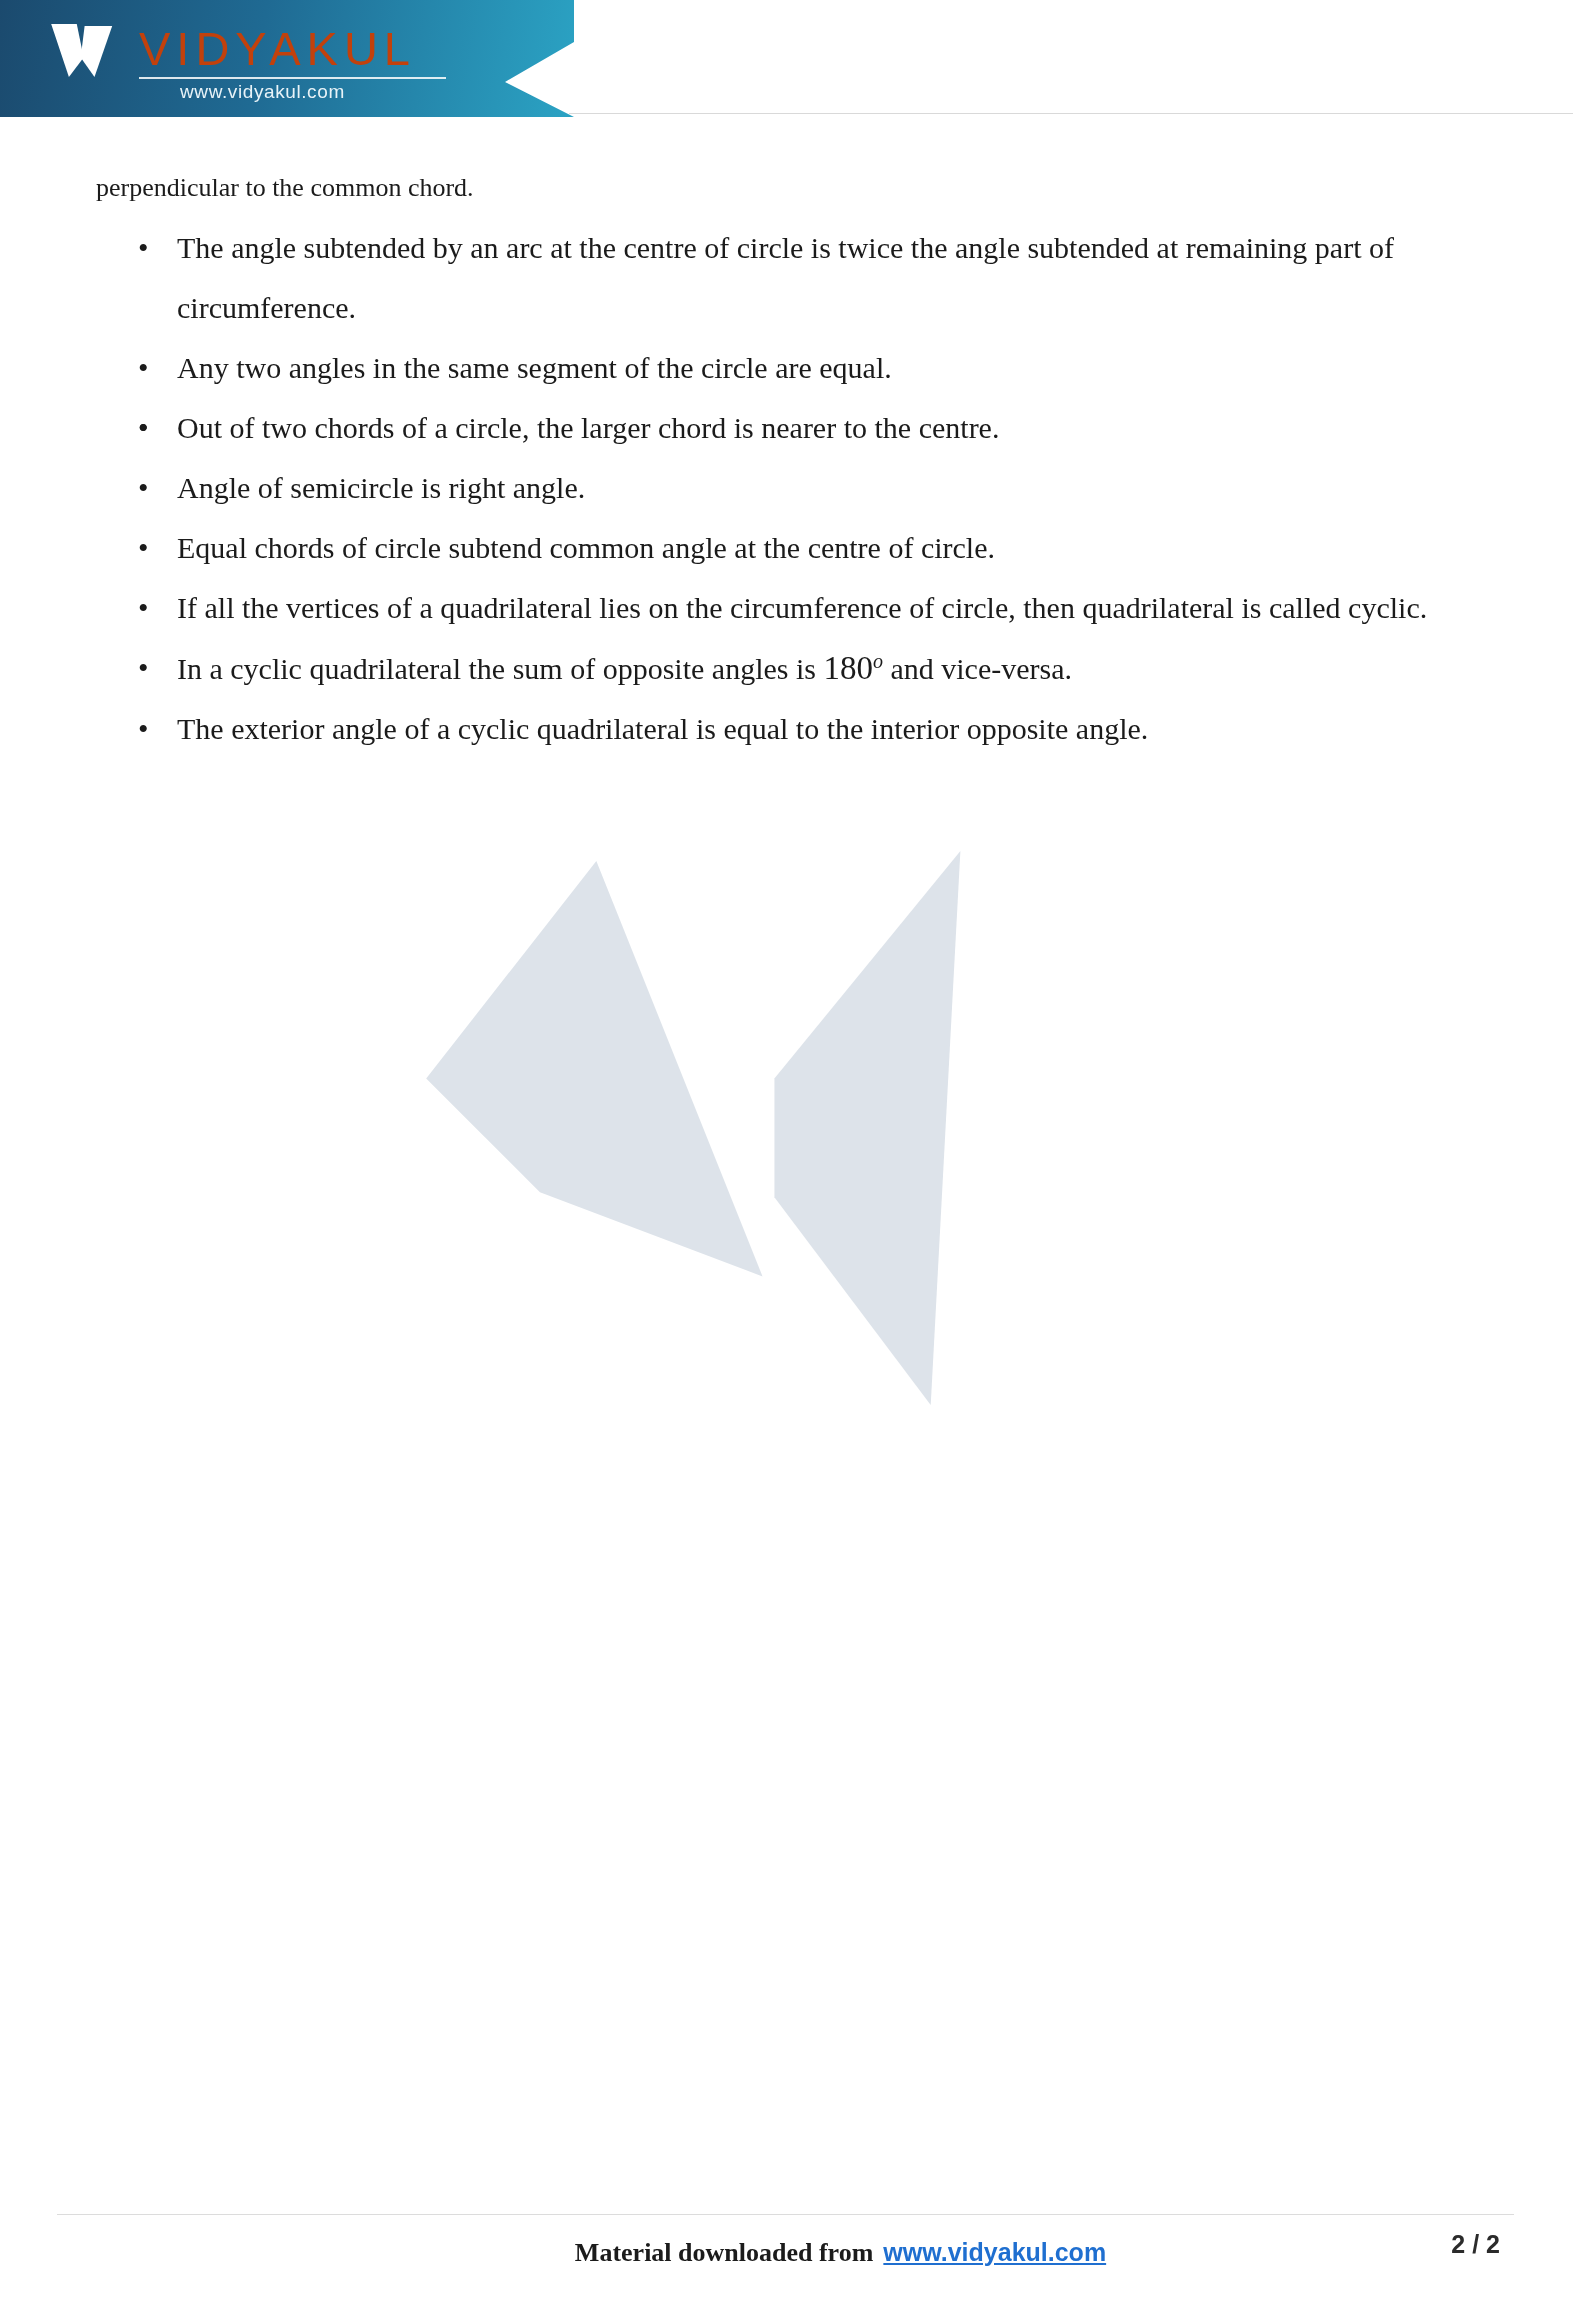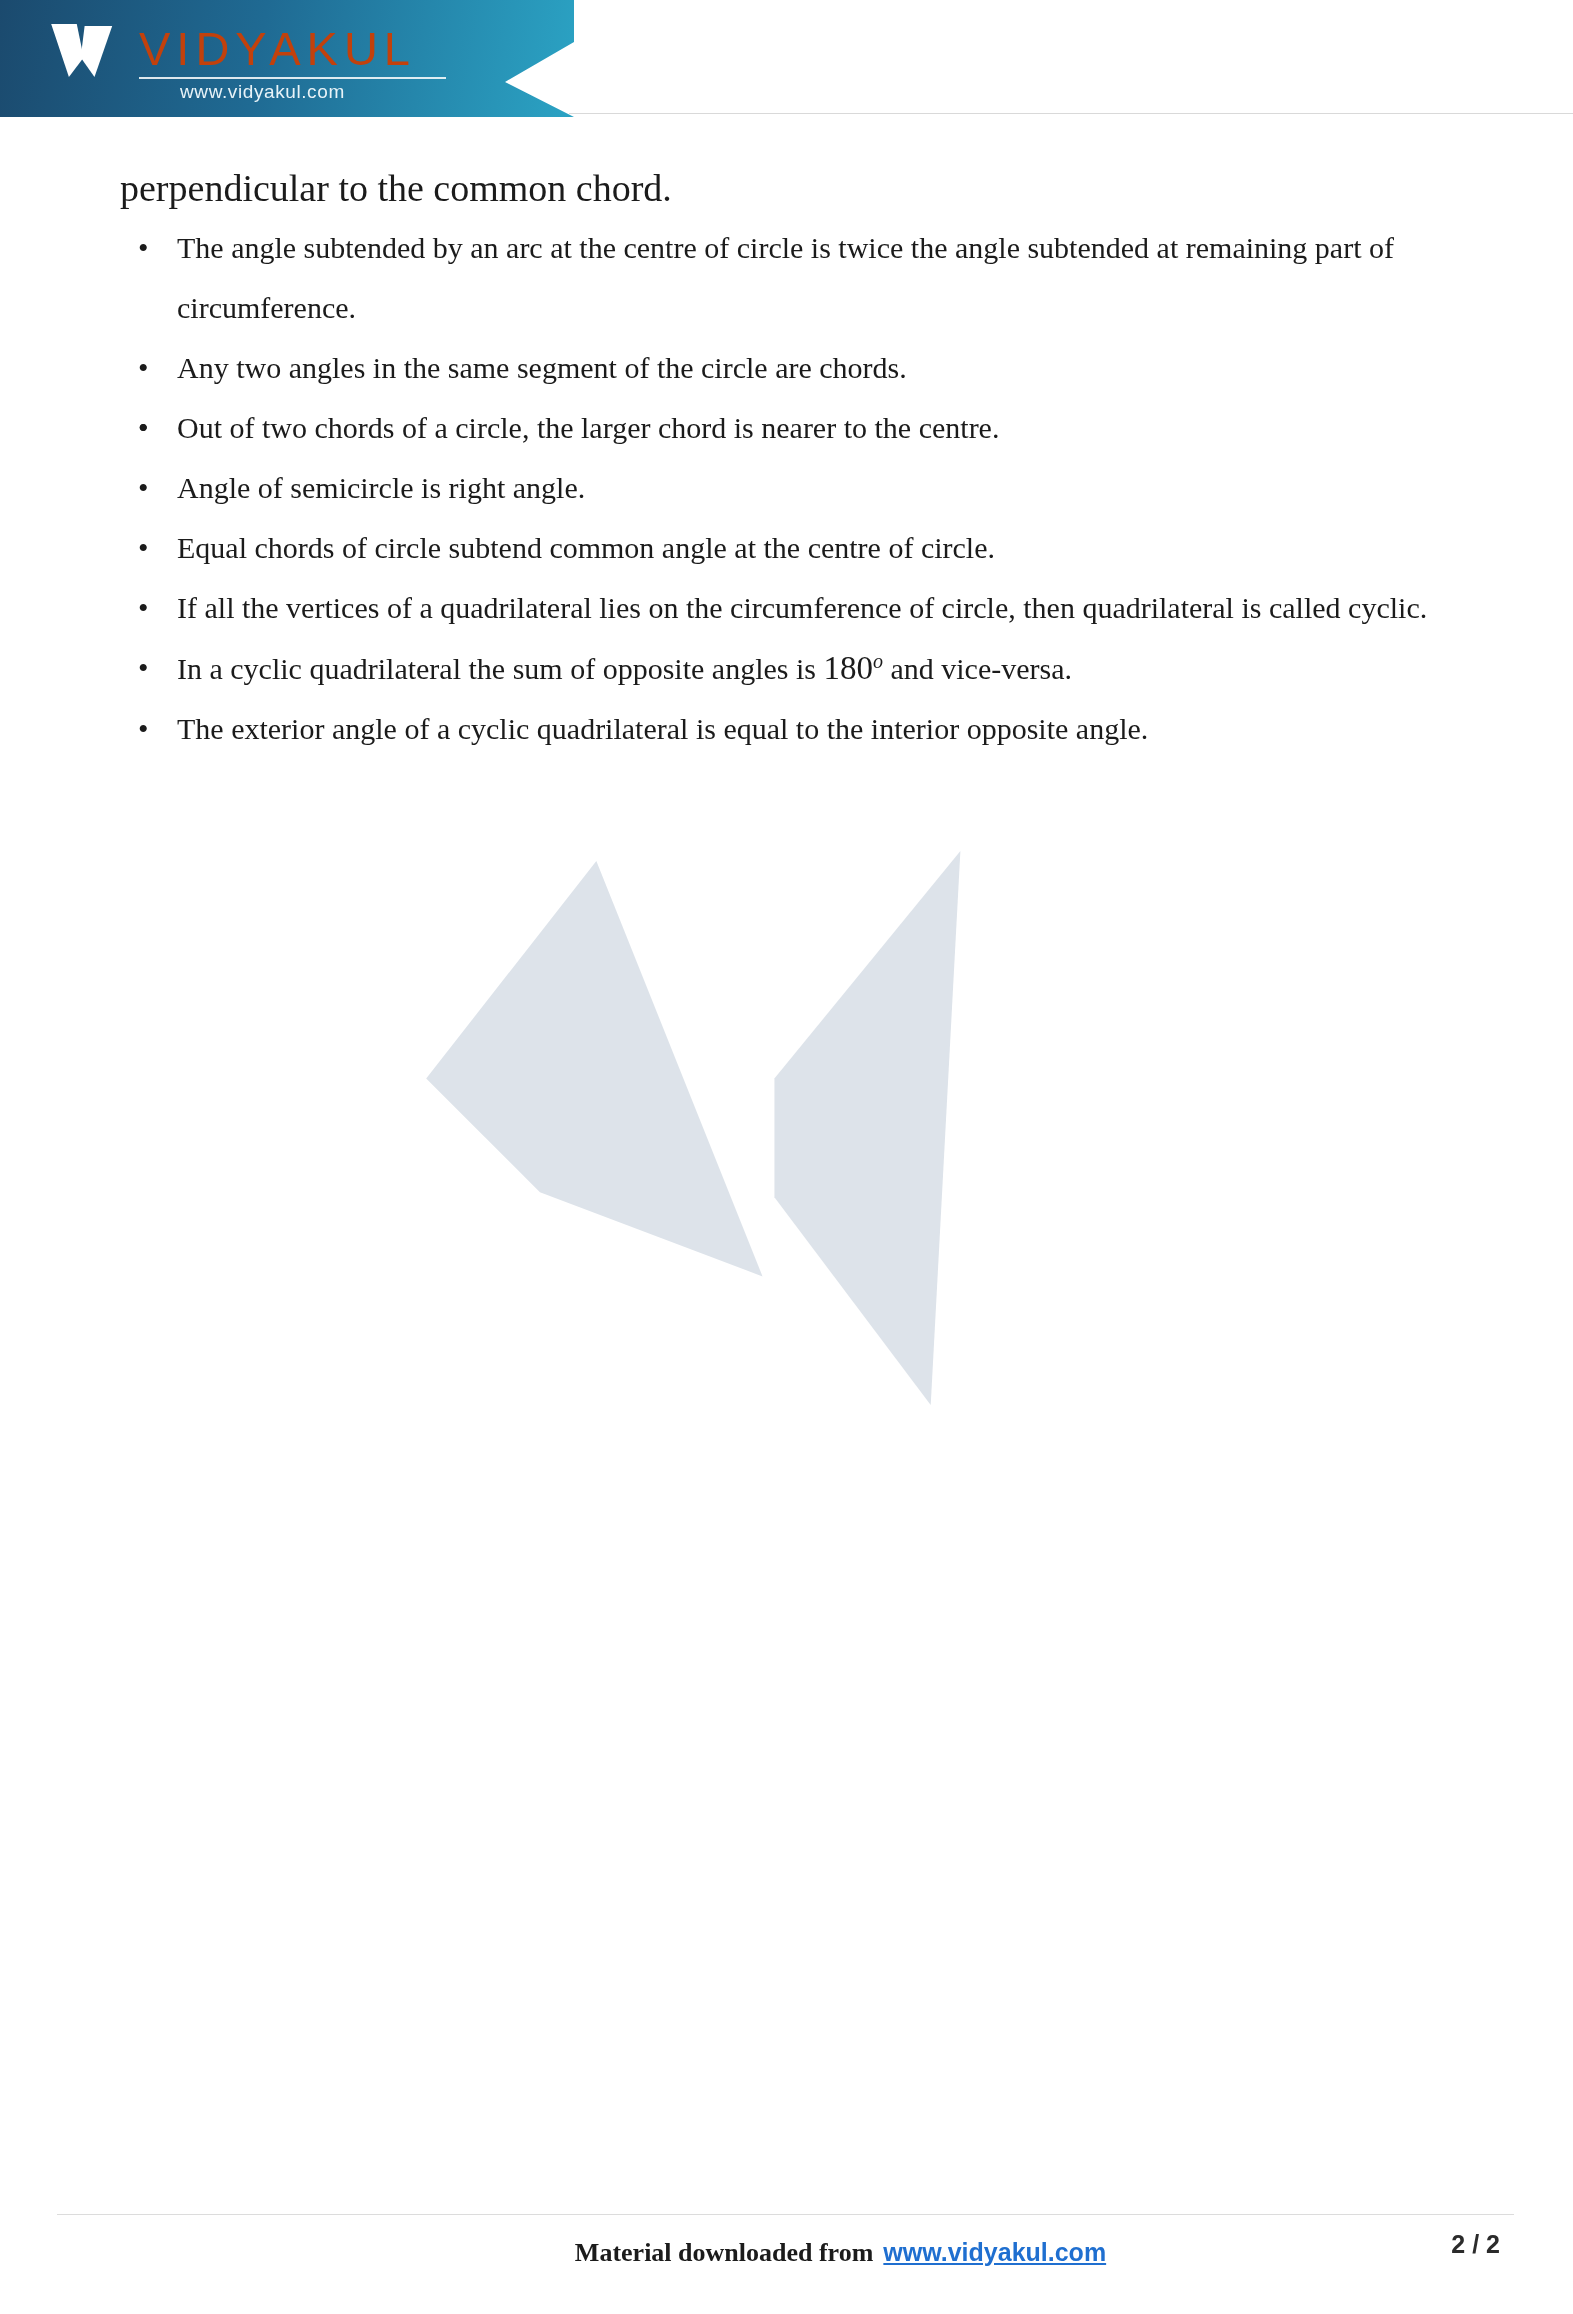--- a/index.html
+++ b/index.html
@@ -80,23 +80,23 @@
   }
 
   
   .content {
     position: absolute;
     top: 158px;
     left: 0;
     width: 1573px;
   }
   .lead-line {
-    font-size: 38px;
+    font-size: 26px;
     line-height: 60px;
-    margin: 0 0 0 120px;
+    margin: 0 0 0 96px;
     width: 1307px;
   }
   ul.points {
     margin: 0;
     padding: 0;
     list-style: none;
   }
   ul.points li {
     position: relative;
     font-size: 30px;
@@ -208,21 +208,21 @@
 
   <p class="lead-line">perpendicular to the common chord.</p>
 
   <ul class="points">
     <li>
       <span class="bullet">•</span>
       <span>The angle subtended by an arc at the centre of circle is twice the angle  subtended at remaining part of circumference.</span>
     </li>
     <li>
       <span class="bullet">•</span>
-      <span>Any two angles in the same segment of the circle are chords.</span>
+      <span>Any two angles in the same segment of the circle are equal.</span>
     </li>
     <li>
       <span class="bullet">•</span>
     </li>
     <li>
       <span class="bullet">•</span>
       <span>Out of two chords of a circle, the larger chord is nearer to the centre.</span>
     </li>
     <li>
       <span class="bullet">•</span>

